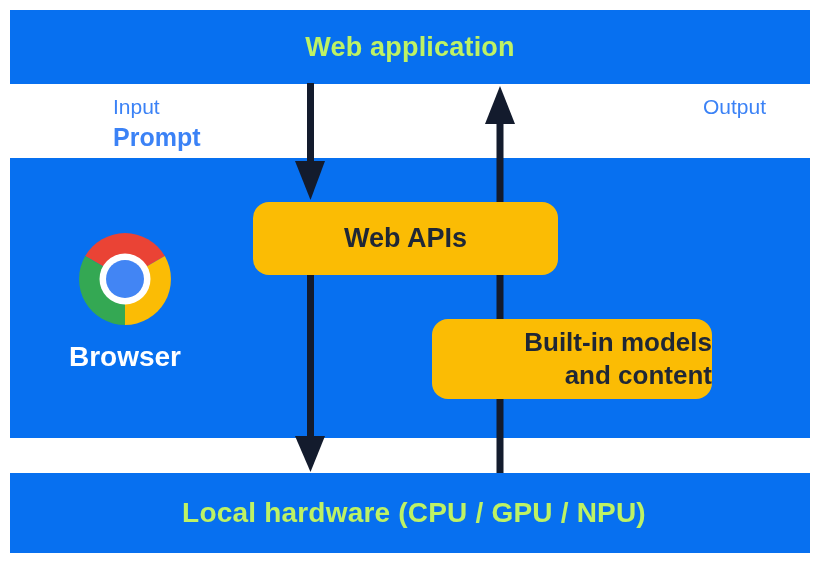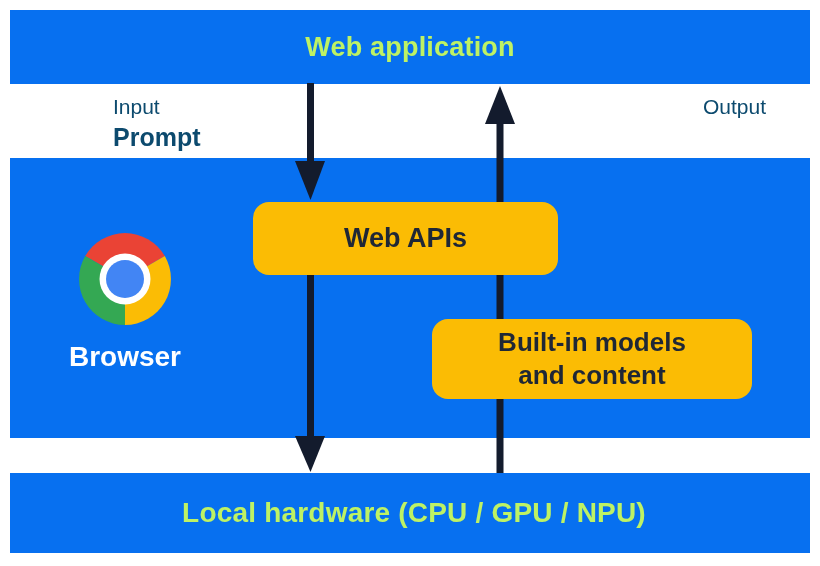--- a/index.html
+++ b/index.html
@@ -28,21 +28,21 @@
     inset: 0;
     display: flex;
     align-items: center;
     justify-content: center;
     color: #bef264;
     font-weight: bold;
     font-size: 27px;
     letter-spacing: 0.2px;
   }
   
-  .io-block { position: absolute; z-index: 2; color: #0c4a6e; }
+  .io-block { position: absolute; z-index: 2; color: #3b82f6; }
   .io-input  { left: 113px; top: 94px; text-align: left; }
   .io-output { right: 54px; top: 94px; text-align: right; }
   .io-caption { font-size: 21px; font-weight: normal; line-height: 26px; }
   .io-label   { font-size: 25px; font-weight: bold; line-height: 30px; margin-top: 2px; }
   
   .arrows {
     position: absolute;
     left: 0; top: 0;
     width: 820px; height: 566px;
     z-index: 5;
@@ -62,23 +62,24 @@
     text-align: center;
     border-radius: 16px;
   }
   .web-apis-box {
     left: 253px; top: 202px;
     width: 305px; height: 73px;
     font-size: 27px;
   }
   .builtin-box {
     left: 432px; top: 319px;
-    width: 320px; height: 80px;
+    width: 280px; height: 80px;
     font-size: 26px;
     line-height: 33px;
+    align-items: flex-end;
   }
   
   .chrome-logo {
     position: absolute;
     left: 77px; top: 231px;
     width: 96px; height: 96px;
     z-index: 6;
   }
   .browser-label {
     position: absolute;

